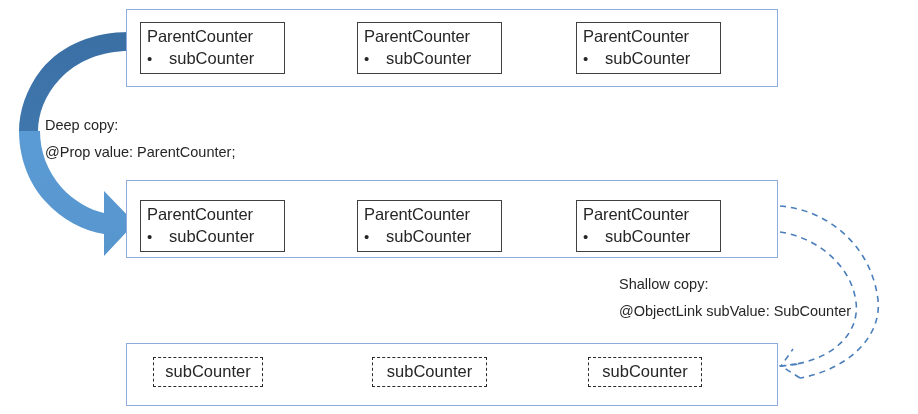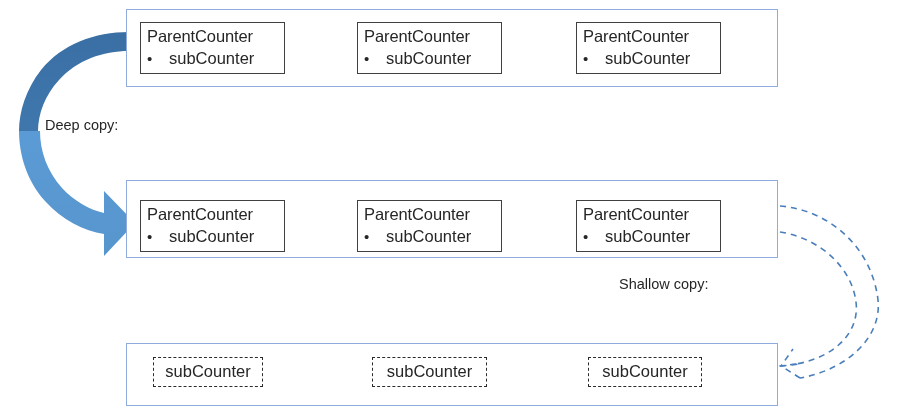--- a/index.html
+++ b/index.html
@@ -189,20 +189,21 @@
   <div class="parent-card" id="card-top-3">
     <div class="title">ParentCounter</div>
     <div class="sub-line">
       <span class="bullet">•</span>
       <span class="sub-label">subCounter</span>
     </div>
   </div>
 
   <div class="annotation" id="annotation-deep">
     <div>Deep copy:</div>
+    <div>@Prop value: ParentCounter;</div>
   </div>
 
   <div class="group-box" id="group-middle"></div>
 
   <div class="parent-card" id="card-mid-1">
     <div class="title">ParentCounter</div>
     <div class="sub-line">
       <span class="bullet">•</span>
       <span class="sub-label">subCounter</span>
     </div>
@@ -219,20 +220,21 @@
   <div class="parent-card" id="card-mid-3">
     <div class="title">ParentCounter</div>
     <div class="sub-line">
       <span class="bullet">•</span>
       <span class="sub-label">subCounter</span>
     </div>
   </div>
 
   <div class="annotation" id="annotation-shallow">
     <div>Shallow copy:</div>
+    <div>@ObjectLink subValue: SubCounter</div>
   </div>
 
   <div class="group-box" id="group-bottom"></div>
 
   <div class="sub-chip" id="chip-1">subCounter</div>
   <div class="sub-chip" id="chip-2">subCounter</div>
   <div class="sub-chip" id="chip-3">subCounter</div>
 
 </div>
 

